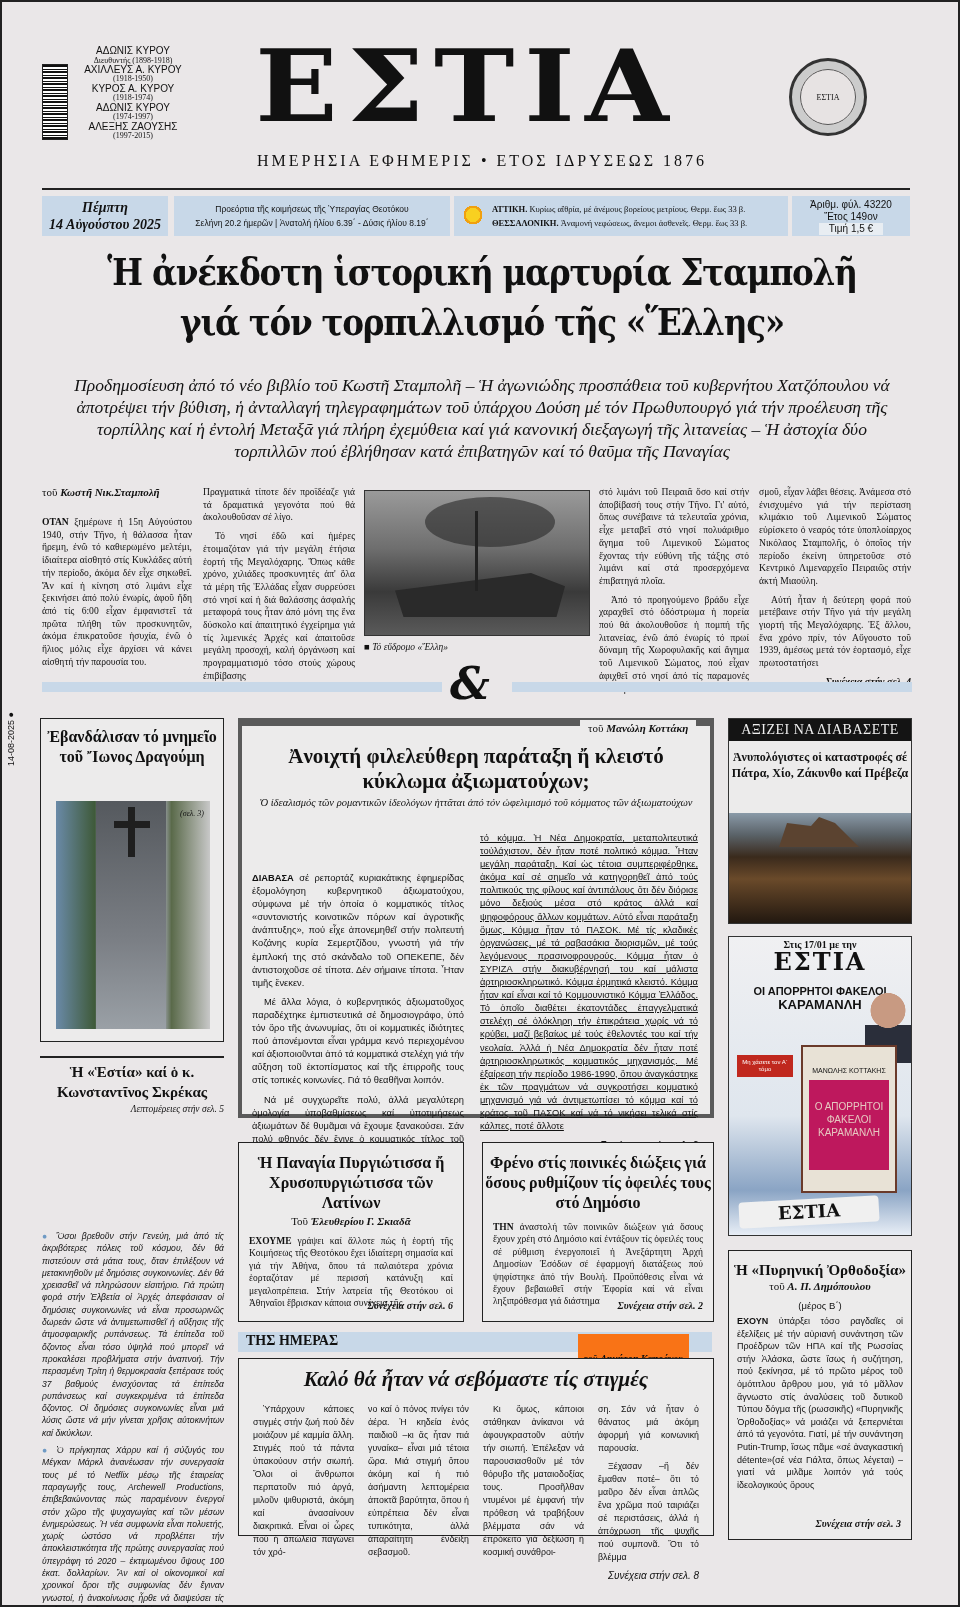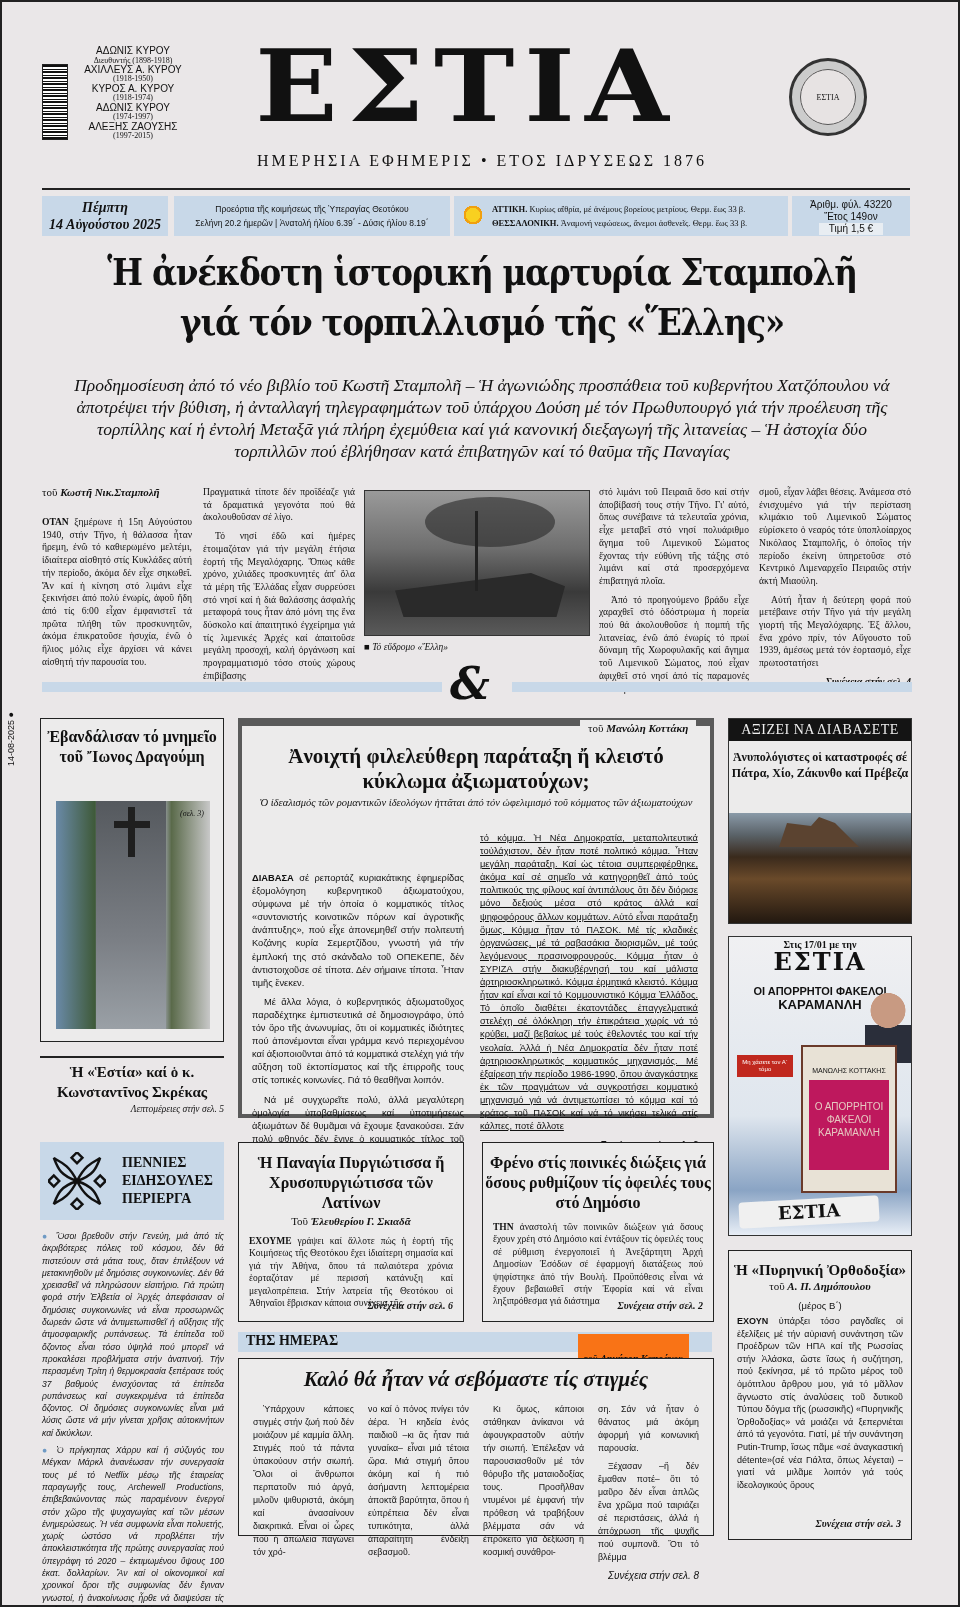--- a/index.html
+++ b/index.html
@@ -262,39 +262,20 @@
     <div class="ad-side">
       <span class="ad-btn">Μη χάσετε τον Α΄ τόμο</span>
     </div>
     <div class="ad-book">
       <div class="author">ΜΑΝΩΛΗΣ ΚΟΤΤΑΚΗΣ</div>
       <div class="cover">Ο ΑΠΟΡΡΗΤΟΙ ΦΑΚΕΛΟΙ ΚΑΡΑΜΑΝΛΗ</div>
     </div>
     <div class="ad-paper">ΕΣΤΙΑ</div>
   </div>
 
-  <div class="abs pen-head">
-    <svg class="pen-icon" viewBox="0 0 60 60">
-      <g fill="none" stroke="#111" stroke-width="2.5">
-        <path d="M30 30 C20 10, 10 10, 6 6 C10 16, 12 24, 30 30Z"></path>
-        <path d="M30 30 C40 10, 50 10, 54 6 C50 16, 48 24, 30 30Z"></path>
-        <path d="M30 30 C20 50, 10 50, 6 54 C10 44, 12 36, 30 30Z"></path>
-        <path d="M30 30 C40 50, 50 50, 54 54 C50 44, 48 36, 30 30Z"></path>
-        <rect x="26" y="2" width="8" height="8" transform="rotate(45 30 6)"></rect>
-        <rect x="26" y="50" width="8" height="8" transform="rotate(45 30 54)"></rect>
-        <rect x="2" y="26" width="8" height="8" transform="rotate(45 6 30)"></rect>
-        <rect x="50" y="26" width="8" height="8" transform="rotate(45 54 30)"></rect>
-      </g>
-    </svg>
-    <div class="pen-title">
-      <div>ΠΕΝΝΙΕΣ</div>
-      <div>ΕΙΔΗΣΟΥΛΕΣ</div>
-      <div>ΠΕΡΙΕΡΓΑ</div>
-    </div>
-  </div>
   <div class="abs pen-text">
     <p><span class="dot">●</span> <span>Ὅσοι βρεθοῦν στήν Γενεύη, μιά ἀπό τίς ἀκριβότερες πόλεις τοῦ κόσμου, δέν θά πιστεύουν στά μάτια τους, ὅταν ἐπιλέξουν νά μετακινηθοῦν μέ δημόσιες συγκοινωνίες. Δέν θά χρειασθεῖ νά πληρώσουν εἰσιτήριο. Γιά πρώτη φορά στήν Ἑλβετία οἱ Ἀρχές ἀπεφάσισαν οἱ δημόσιες συγκοινωνίες νά εἶναι προσωρινῶς δωρεάν ὥστε νά ἀντιμετωπισθεῖ ἡ αὔξησις τῆς ἀτμοσφαιρικῆς ρυπάνσεως. Τά ἐπίπεδα τοῦ ὄζοντος εἶναι τόσο ὑψηλά πού μπορεῖ νά προκαλέσει προβλήματα στήν ἀναπνοή. Τήν περασμένη Τρίτη ἡ θερμοκρασία ξεπέρασε τούς 37 βαθμούς ἐνισχύοντας τά ἐπίπεδα ρυπάνσεως καί συγκεκριμένα τά ἐπίπεδα ὄζοντος. Οἱ δημόσιες συγκοινωνίες εἶναι μιά λύσις ὥστε νά μήν γίνεται χρῆσις αὐτοκινήτων καί δικύκλων.</span></p>
     <p><span class="dot">●</span> <span>Ὁ πρίγκηπας Χάρρυ καί ἡ σύζυγός του Μέγκαν Μάρκλ ἀνανέωσαν τήν συνεργασία τους μέ τό Netflix μέσῳ τῆς ἑταιρείας παραγωγῆς τους, Archewell Productions, ἐπιβεβαιώνοντας πώς παραμένουν ἐνεργοί στόν χῶρο τῆς ψυχαγωγίας καί τῶν μέσων ἐνημερώσεως. Ἡ νέα συμφωνία εἶναι πολυετής, χωρίς ὡστόσο νά προβλέπει τήν ἀποκλειστικότητα τῆς πρώτης συνεργασίας πού ὑπεγράφη τό 2020 – ἐκτιμωμένου ὕψους 100 ἑκατ. δολλαρίων. Ἄν καί οἱ οἰκονομικοί καί χρονικοί ὅροι τῆς συμφωνίας δέν ἔγιναν γνωστοί, ἡ ἀνακοίνωσις ἦρθε νά διαψεύσει τίς πρόσφατες φῆμες περί πλήρους ρήξεως τῶν σχέσεων τῶν Σάσσεξ μέ τήν πλατφόρμα.</span></p>
   </div>
 
   <div class="abs sbox" style="left:236px; top:1140px; width:226px; height:180px;">
     <div class="sb-title">Ἡ Παναγία Πυργιώτισσα ἤ Χρυσοπυργιώτισσα τῶν Λατίνων</div>
     <div class="sb-by"><span>Τοῦ</span> <i>Ἐλευθερίου Γ. Σκιαδᾶ</i></div>
     <div class="sb-text"><b>ΕΧΟΥΜΕ</b> <span>γράψει καί ἄλλοτε πώς ἡ ἑορτή τῆς Κοιμήσεως τῆς Θεοτόκου ἔχει ἰδιαίτερη σημασία καί γιά τήν Ἀθήνα, ὅπου τά παλαιότερα χρόνια ἑορταζόταν μέ περισσή κατάνυξη καί μεγαλοπρέπεια. Στήν λατρεία τῆς Θεοτόκου οἱ Ἀθηναῖοι ἔβρισκαν κάποια συνέχεια τῆς</span></div>
     <div class="sb-cont">Συνέχεια στήν σελ. 6</div>

